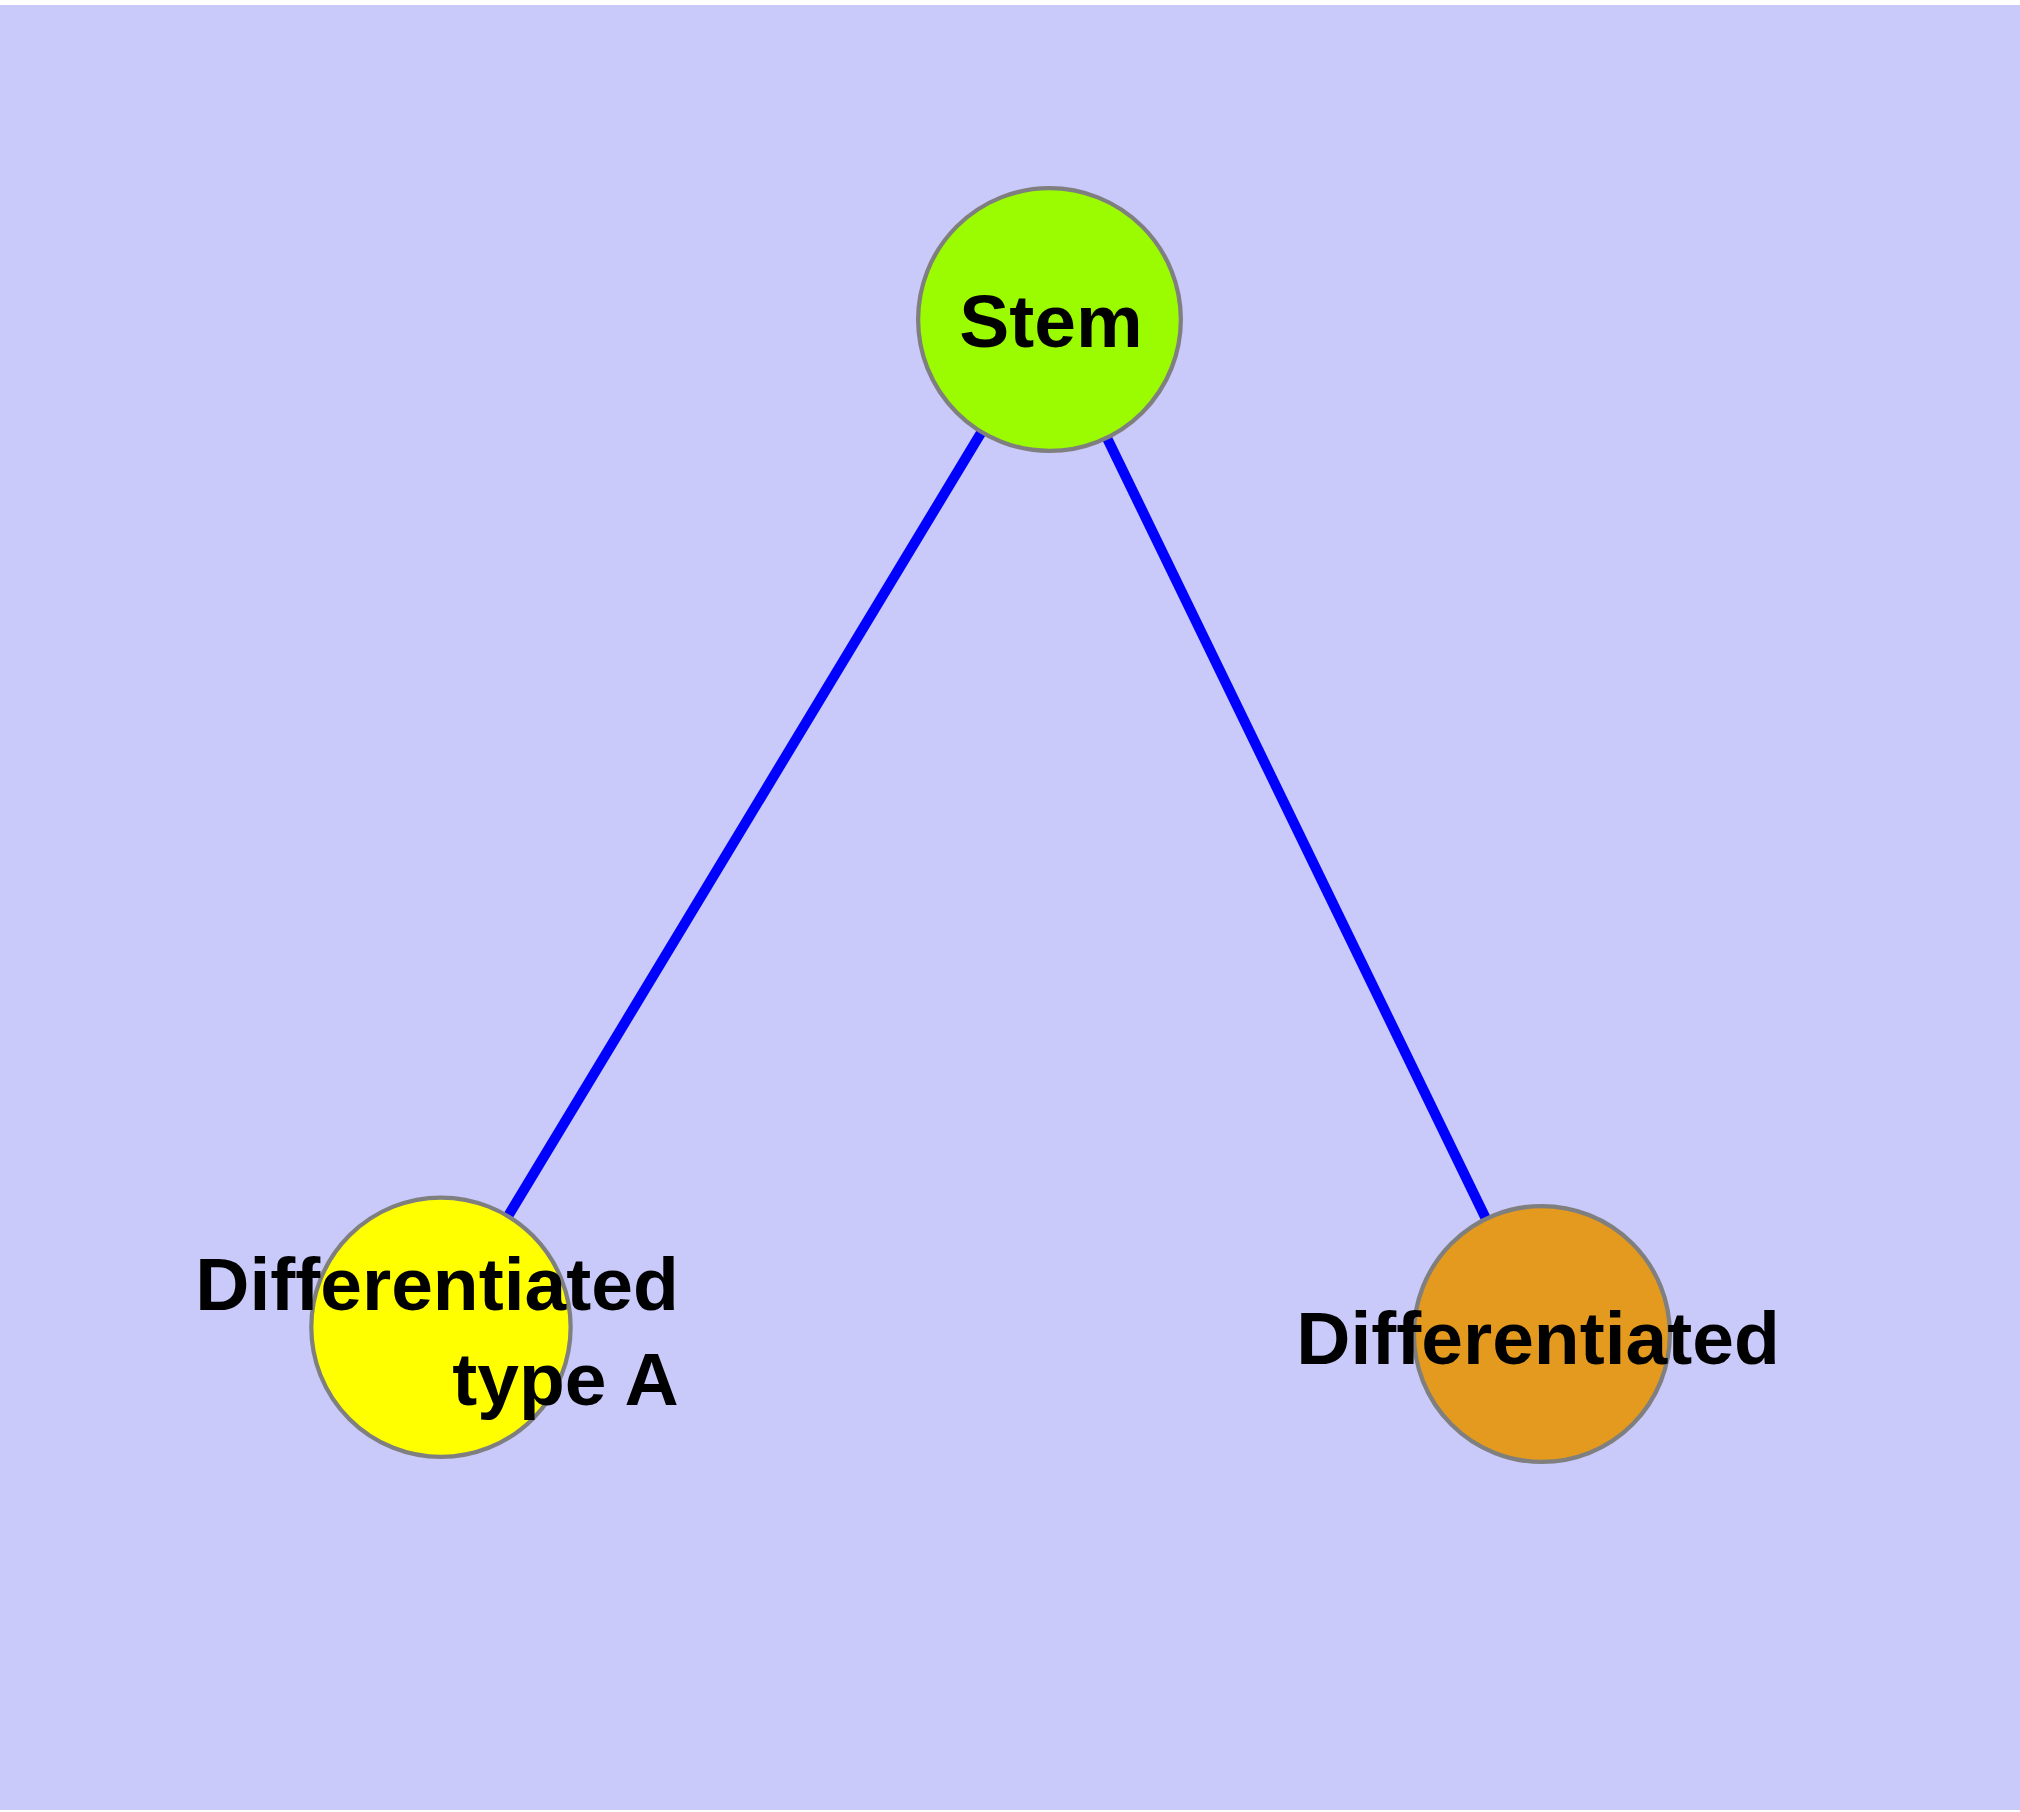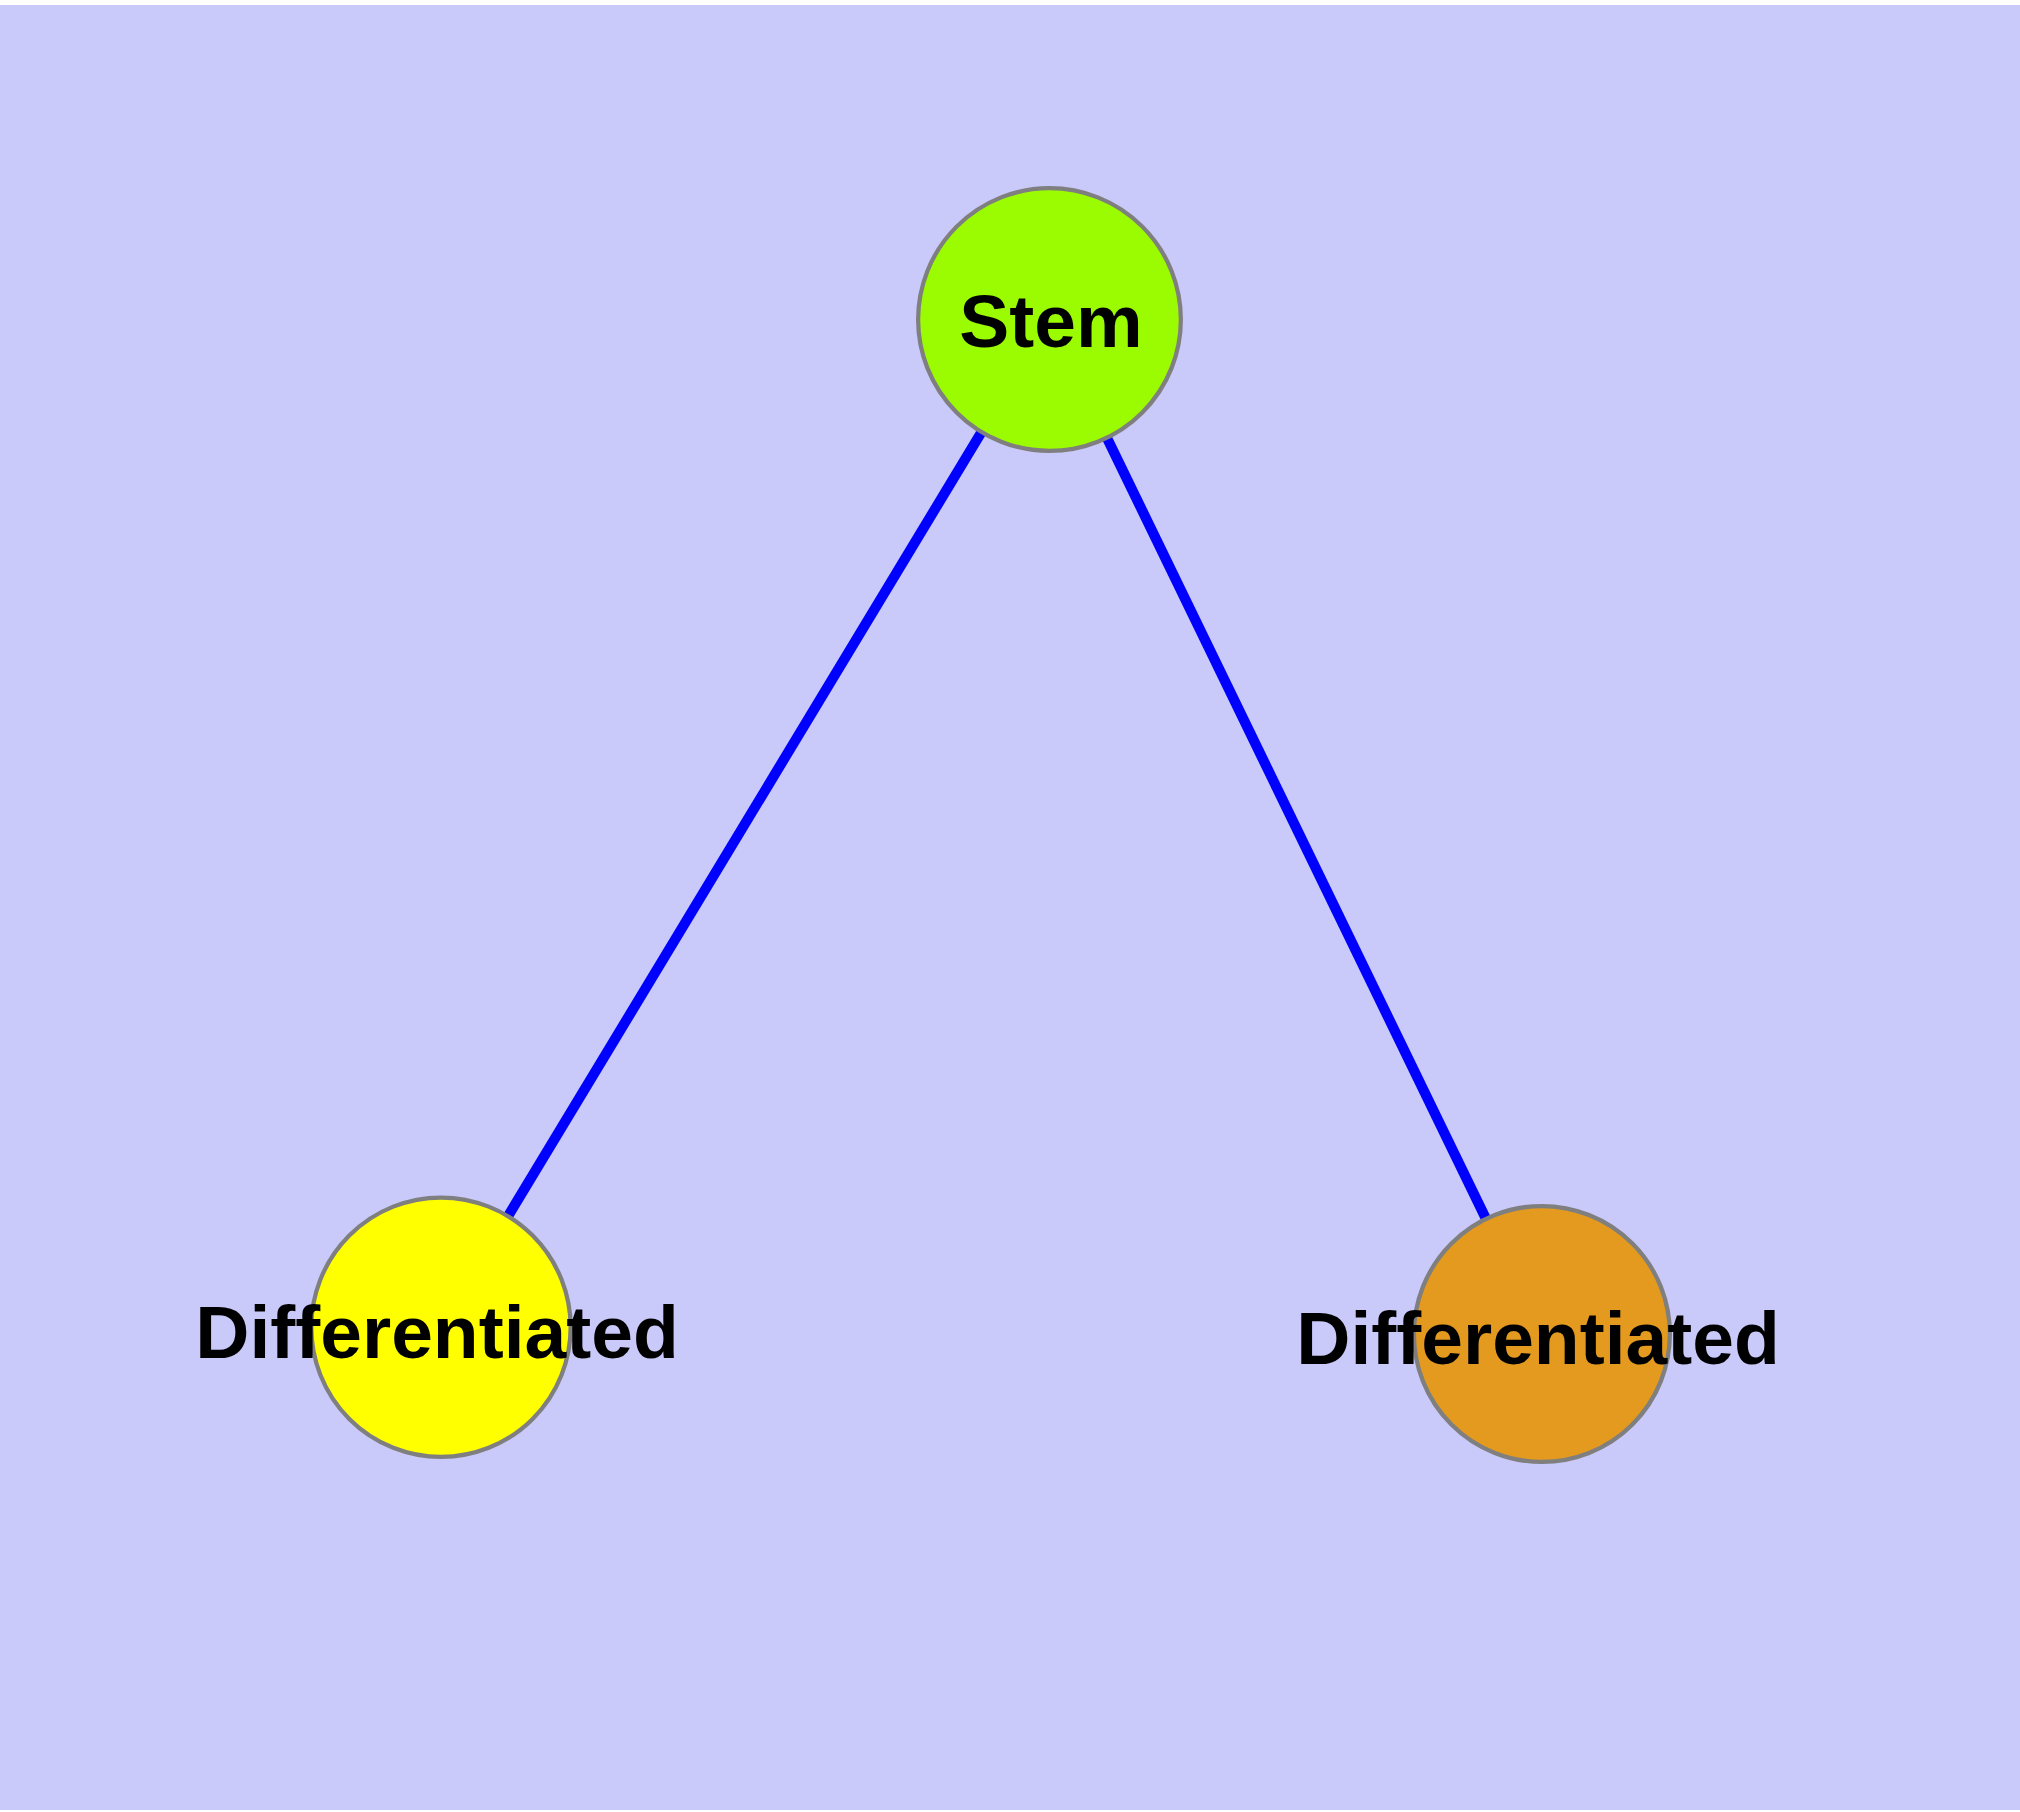--- a/index.html
+++ b/index.html
@@ -59,19 +59,20 @@
 
     <circle cx="1238" cy="377" r="155" stroke-width="5" fill="#9bfb00" stroke="#7f7f7f"></circle>
     <circle cx="520" cy="1566" r="153" stroke-width="5" fill="#ffff00" stroke="#7f7f7f"></circle>
     <circle cx="1819" cy="1574" r="151" stroke-width="5" fill="#e39a1e" stroke="#7f7f7f"></circle>
   </svg>
 
   <div class="node-label label-stem">Stem</div>
 
   <div class="node-label label-type-a">
     <div>Differentiated</div>
+    <div>type A</div>
   </div>
 
   <div class="node-label label-type-b">
     <div>Differentiated</div>
   </div>
 </div>
 
 
 </body></html>

